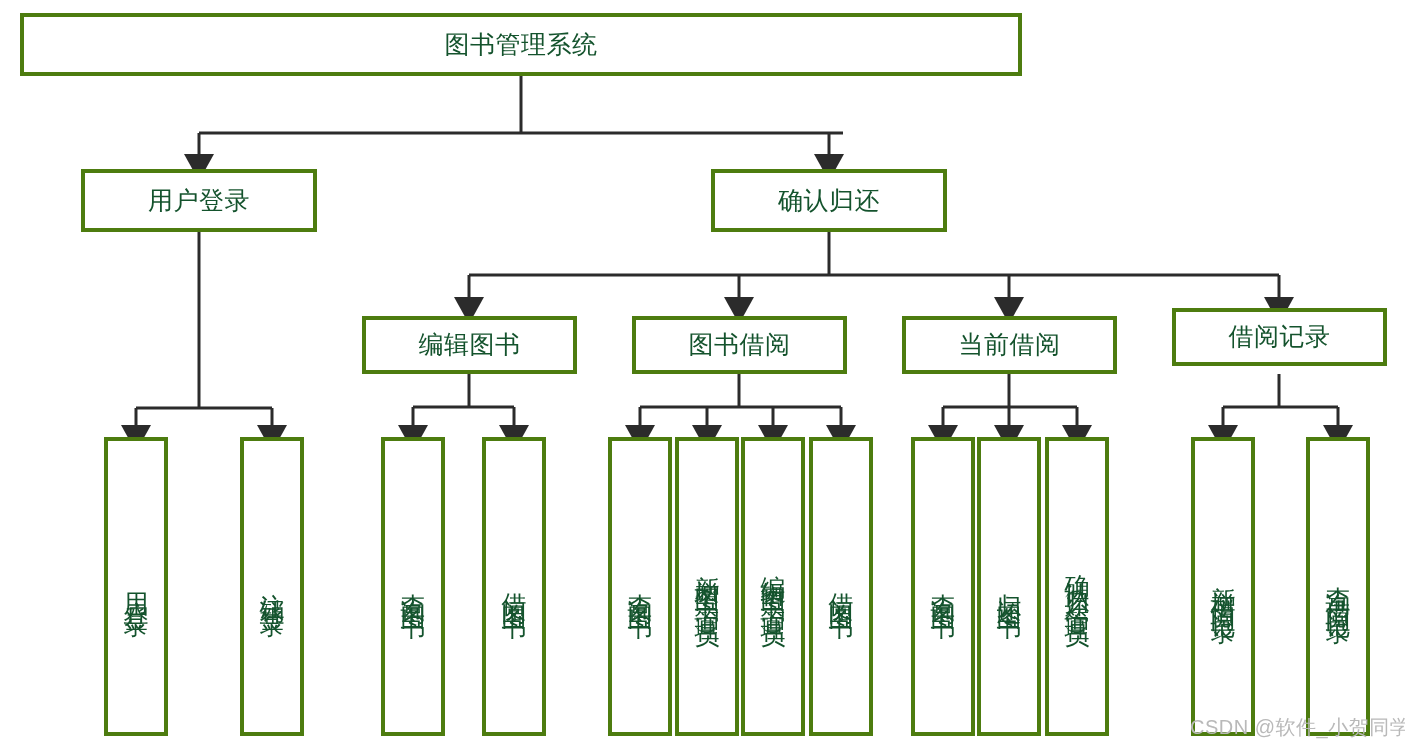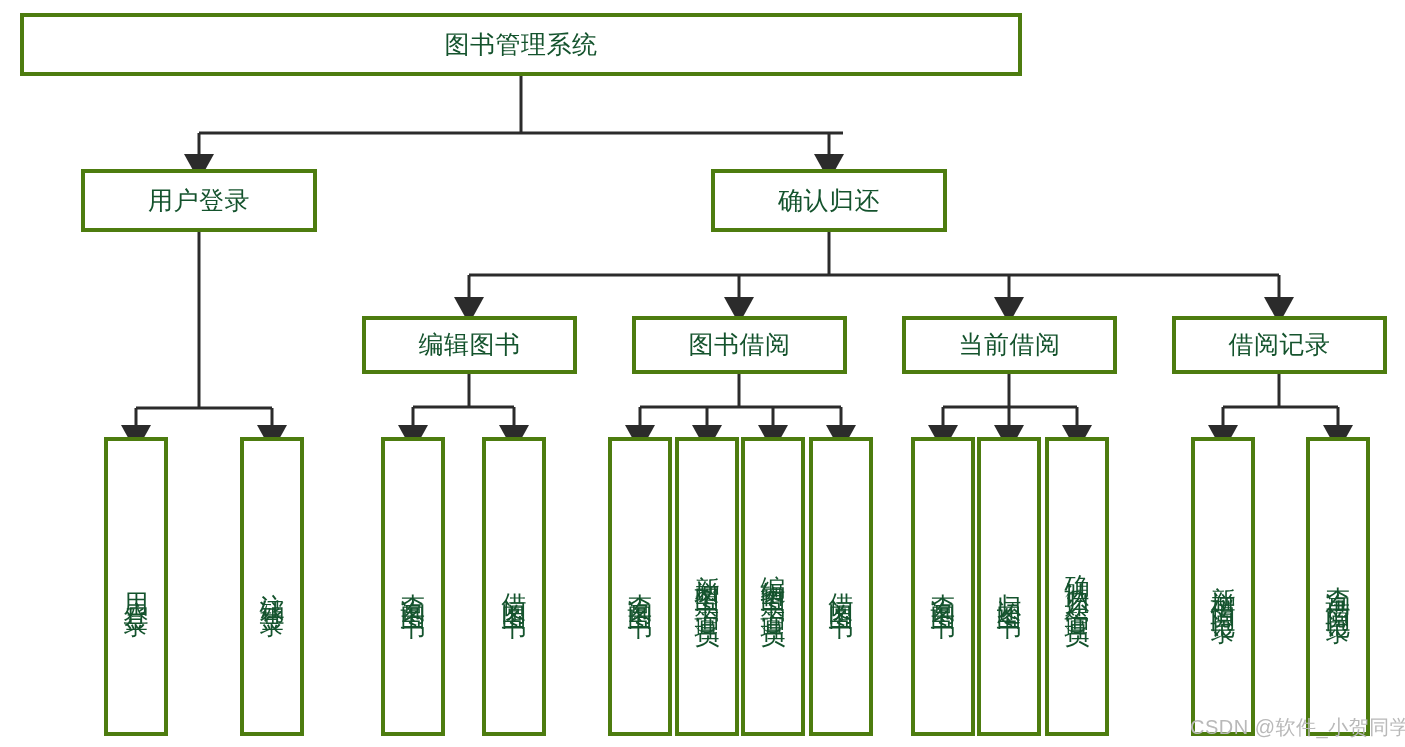--- a/index.html
+++ b/index.html
@@ -139,21 +139,21 @@
   </div>
 
   <div class="node horiz" style="left:632px; top:316px; width:215px; height:58px;">
     <span class="label">图书借阅</span>
   </div>
 
   <div class="node horiz" style="left:902px; top:316px; width:215px; height:58px;">
     <span class="label">当前借阅</span>
   </div>
 
-  <div class="node horiz" style="left:1172px; top:316px; width:215px; height:58px;">
+  <div class="node horiz" style="left:1172px; top:308px; width:215px; height:58px;">
     <span class="label">借阅记录</span>
   </div>
 
   <div class="node vert" style="left:104px; top:437px; width:64px; height:299px;">
     <span class="label">用户登录</span>
   </div>
 
   <div class="node vert" style="left:240px; top:437px; width:64px; height:299px;">
     <span class="label">注销登录</span>
   </div>

